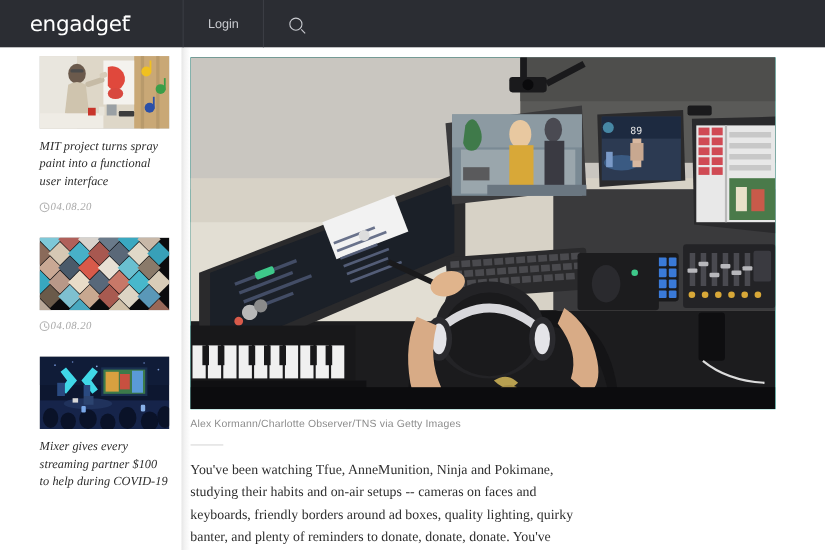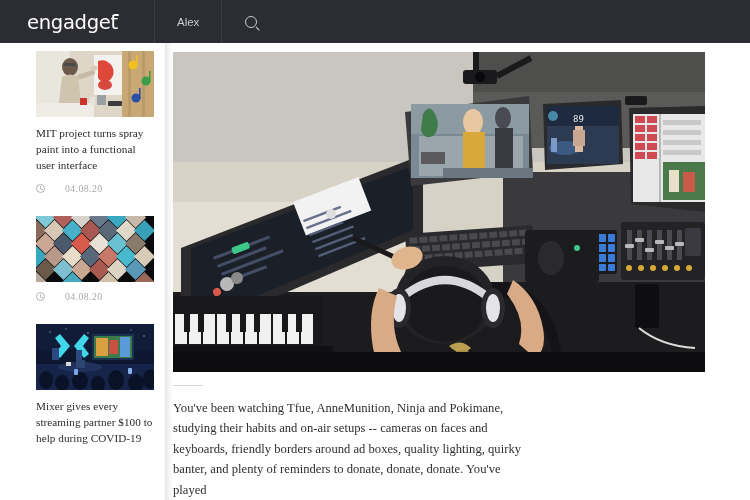--- a/index.html
+++ b/index.html
@@ -17,21 +17,21 @@
   .header {
     position: absolute;
     top: 0; left: 0;
     width: 750px; height: 43px;
     background: #2b2d33;
     display: flex;
     align-items: stretch;
     z-index: 30;
   }
   .header-logo-cell {
-    width: 155px;
+    width: 167px;
     display: flex;
     align-items: center;
     padding-left: 27px;
     border-right: 1px solid #3b3d44;
   }
   .logo {
     color: #ffffff;
     font-size: 19px;
     letter-spacing: -0.3px;
     font-weight: 400;
@@ -122,20 +122,21 @@
     position: absolute;
     top: 0; left: 0;
     width: 165px; height: 457px;
     background: #ffffff;
     padding: 8px 0 0 0;
     overflow: hidden;
   }
   .side-card {
     width: 118px;
     margin: 0 0 22px 36px;
+    font-style: italic;
   }
   .side-thumb {
     width: 118px; height: 66px;
     overflow: hidden;
     position: relative;
     background: #cfcfcf;
   }
   .side-thumb svg { display: block; width: 118px; height: 66px; }
 
   .side-title {
@@ -143,21 +144,21 @@
     font-family: "Liberation Serif", serif;
     font-size: 11.2px;
     line-height: 1.42;
     color: #2b2b2b;
     letter-spacing: 0.05px;
   }
   .side-date-row {
     margin-top: 9px;
     display: flex;
     align-items: center;
-    gap: 20px;
+    gap: 1px;
   }
   .clock-ico {
     width: 9px; height: 9px;
     border: 1px solid #b4b4b4;
     border-radius: 50%;
     position: relative;
     flex: none;
   }
   .clock-ico::before {
     content: "";
@@ -229,21 +230,21 @@
 </style>
 </head>
 <body>
 
 <div class="header">
   <div class="header-logo-cell">
     <div class="logo">engadget</div>
   </div>
   <div class="header-right">
     <div class="login-cell">
-      <span class="login-text">Alex</span>
+      <span class="login-text">Login</span>
     </div>
     <div class="search-cell">
       <span class="search-glass"></span>
     </div>
   </div>
 </div>
 
 <div class="page">
 
   <div class="sidebar">
@@ -614,20 +615,21 @@
           <rect x="81" y="262" width="6" height="18"></rect>
             <rect x="109" y="262" width="6" height="18"></rect>
           <rect x="123" y="262" width="6" height="18"></rect>
         </g>
         <rect x="0" y="294" width="160" height="26" fill="#101012"></rect>
 
         <rect x="0" y="300" width="532" height="20" fill="#0c0c0e"></rect>
       </svg>
     </div>
 
+    <div class="caption">Alex Kormann/Charlotte Observer/TNS via Getty Images</div>
 
     <div class="rule"></div>
 
     <div class="body-text">
       <span>You've been watching Tfue, AnneMunition, Ninja and Pokimane, studying their habits and on-air setups -- cameras on faces and keyboards, friendly borders around ad boxes, quality lighting, quirky banter, and plenty of reminders to donate, donate, donate. You've played </span>
     </div>
 
   </div>
 </div>
 

